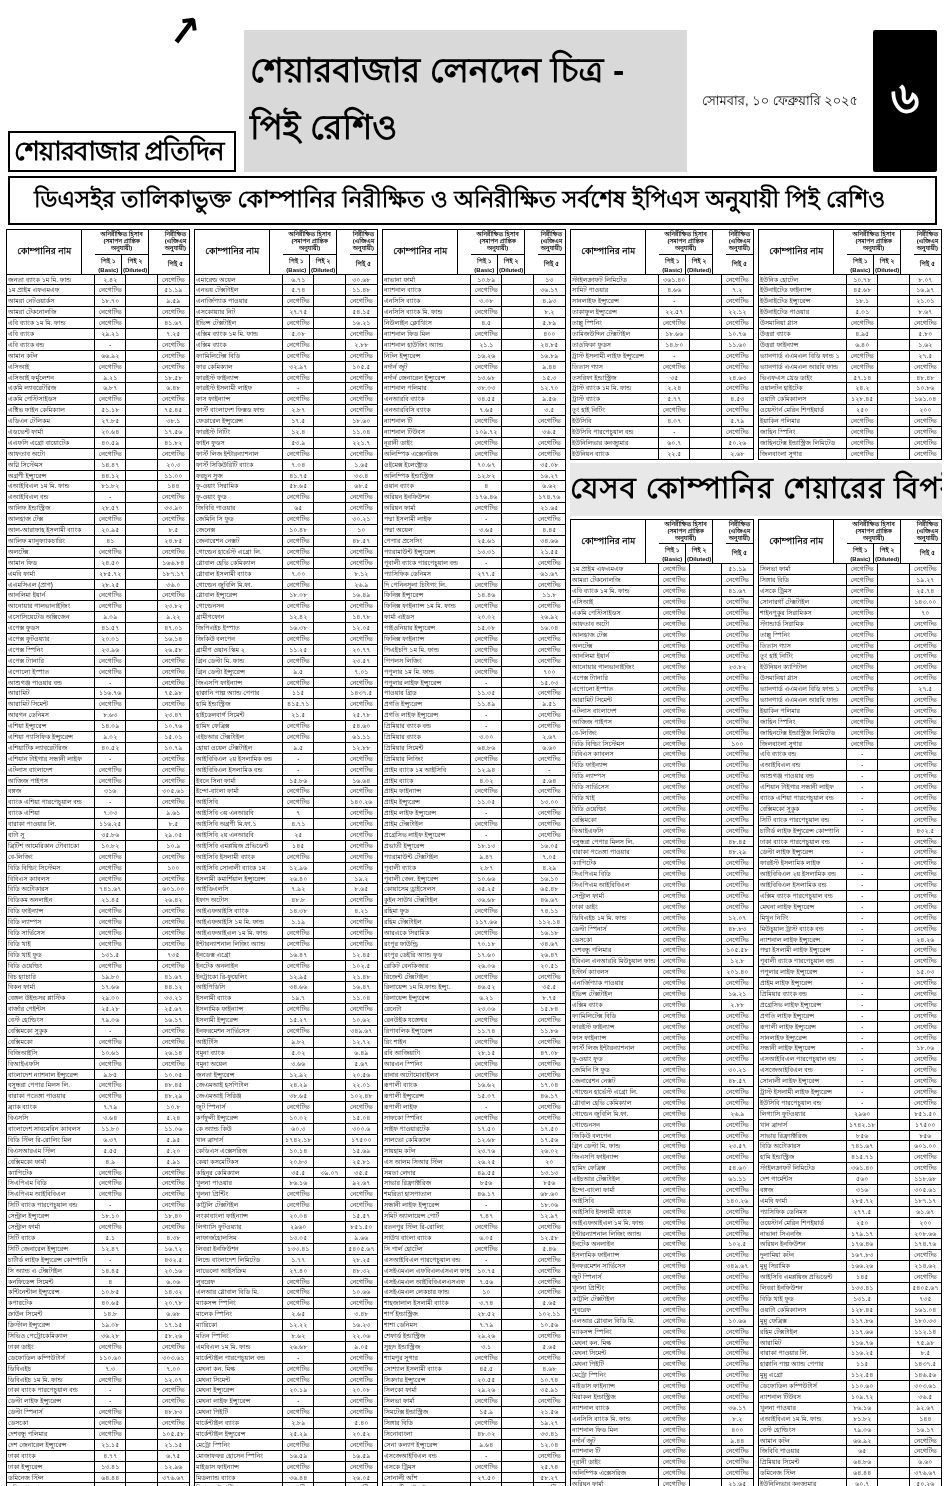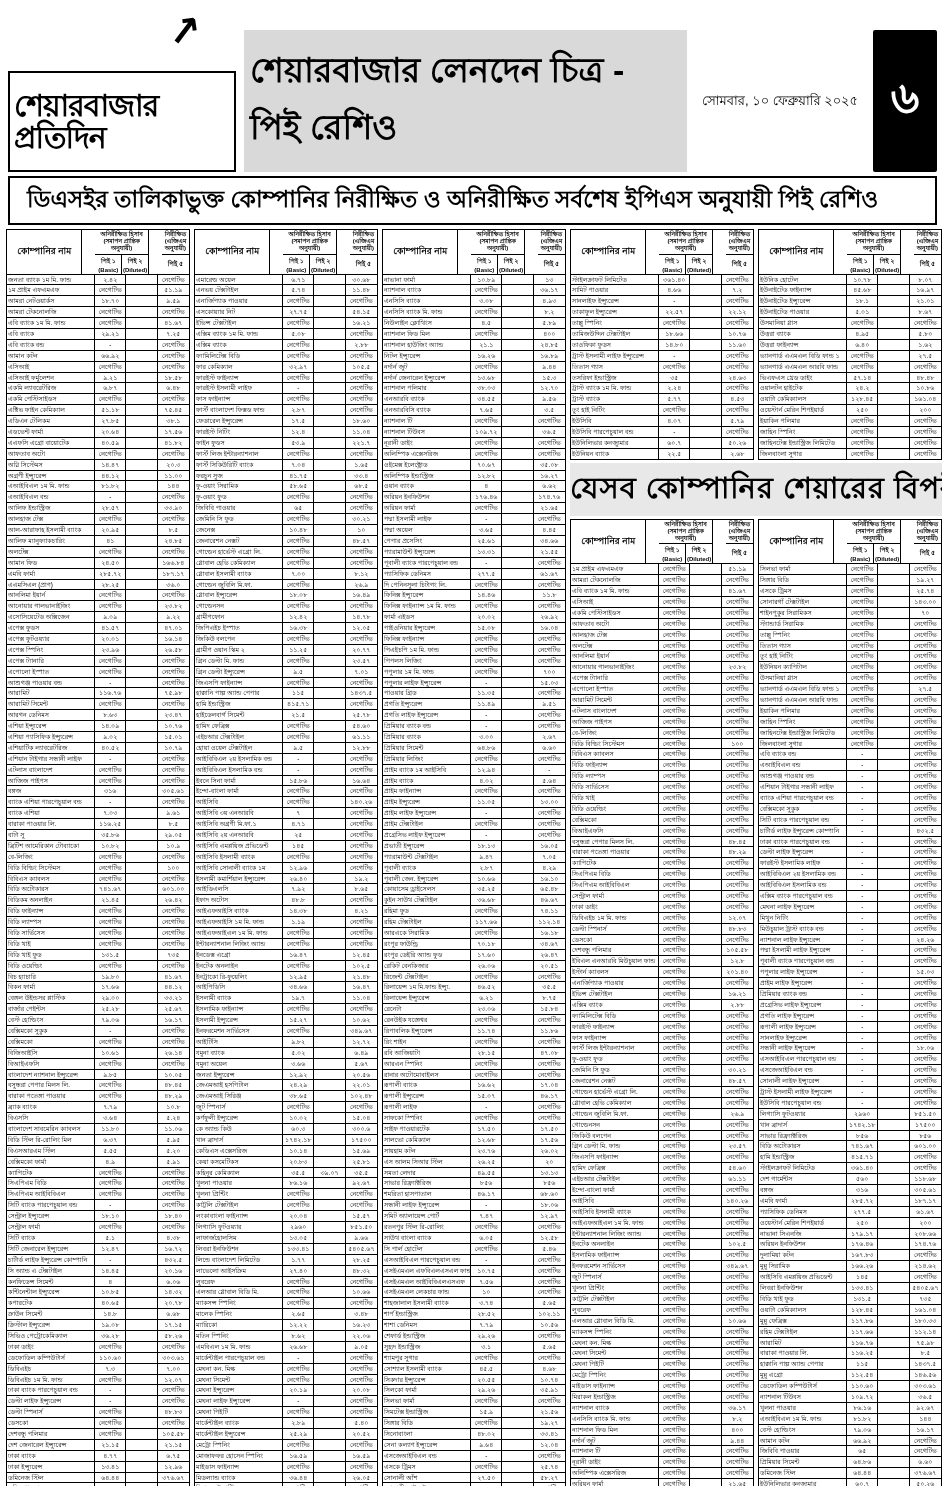--- a/index.html
+++ b/index.html
@@ -1,26 +1,26 @@
 <!DOCTYPE html>
 <html><head>
 <meta charset="utf-8">
 <style>
   html,body{margin:0;padding:0;background:#fff;}
   body{width:945px;font-family:"Liberation Sans","DejaVu Sans",sans-serif;color:#000;}
   .page{width:937px;margin:0 auto;padding:4px 0;}
   
   .masthead{display:flex;align-items:stretch;gap:8px;margin:26px 4px 4px 4px;}
   .logo{width:228px;display:flex;flex-direction:column;justify-content:flex-end;position:relative;}
-  .logo .l1{font-size:30px;font-weight:bold;letter-spacing:-1px;border:2px solid #000;padding:17px 4px;line-height:1.05;background:#fff;}
+  .logo .l1{font-size:26px;font-weight:bold;letter-spacing:-1px;border:2px solid #000;padding:5px 4px;line-height:1.05;background:#fff;}
   .logo .arrow{position:absolute;top:-22px;right:34px;font-size:40px;font-weight:bold;transform:rotate(-8deg);}
   .title-box{flex:1;background:#d9d9d9;display:flex;align-items:center;justify-content:center;font-size:34px;font-weight:bold;padding:14px 6px;}
   .date-box{width:170px;display:flex;align-items:center;justify-content:center;font-size:13px;font-weight:normal;}
   .pageno{width:64px;background:#000;color:#fff;display:flex;align-items:center;justify-content:center;font-size:44px;font-weight:bold;border-radius:2px;}
-  .subtitle{border:2px solid #000;margin:2px 4px;padding:3px 17px;font-size:23px;font-weight:bold;}
+  .subtitle{border:2px solid #000;margin:2px 4px;padding:3px 24px;font-size:23px;font-weight:bold;}
   
   .cols{display:flex;align-items:flex-start;gap:4px;margin:4px 2px;}
   .tcol{width:184px;flex:0 0 184px;}
   .duo{width:372px;flex:0 0 372px;}
   .duo .pair{display:flex;gap:4px;align-items:flex-start;}
   .tbl{border:1px solid #000;}
   .thead{display:flex;border-bottom:1px solid #000;font-weight:bold;text-align:center;gap:13px;}
   .thead .hname{width:88px;border-right:1px solid #000;display:flex;align-items:center;justify-content:center;font-size:9px;}
   .thead .hgrp{width:62px;border-right:1px solid #000;}
   .thead .hgrp .g{font-size:6px;border-bottom:1px solid #000;padding:1px;line-height:1.2;}

